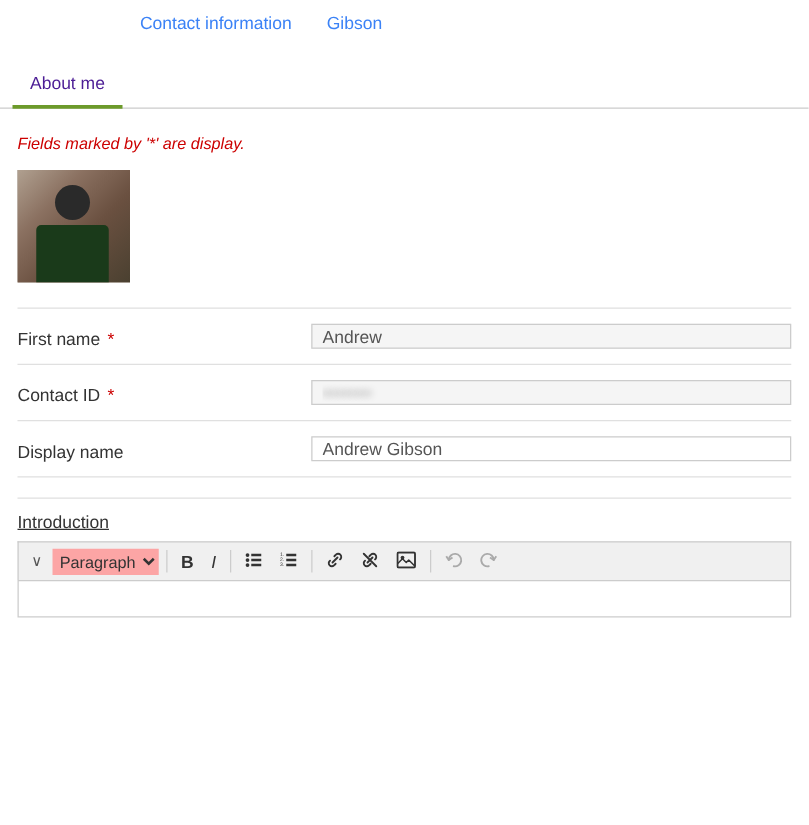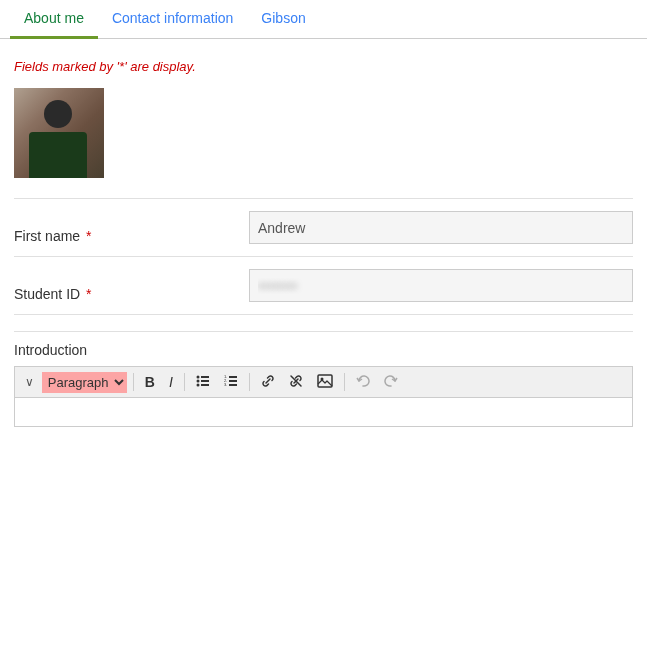--- a/index.html
+++ b/index.html
@@ -21,23 +21,24 @@
     }
     .tab {
       padding: 10px 14px;
       cursor: pointer;
       font-size: 14px;
       color: #3b82f6;
       border-bottom: 3px solid transparent;
       margin-bottom: -1px;
     }
     .tab.active {
-      color: #15803d;
+      color: #4c1d95;
       border-bottom: 3px solid #6c9a2a;
       font-weight: normal;
+      margin-top: 48px;
     }
 
     
     .content {
       padding: 10px 14px;
     }
 
     
     .required-notice {
       color: #c00;
@@ -121,21 +122,21 @@
       font-size: 14px;
       color: #333;
       padding-right: 10px;
     }
     .form-label .required-star {
       color: #c00;
       margin-left: 2px;
     }
     .form-input {
       flex: 1;
-      height: 33px;
+      height: 20px;
       border: 1px solid #ccc;
       background: #f5f5f5;
       padding: 4px 8px;
       font-size: 14px;
       color: #555;
       outline: none;
     }
     .form-input.blurred {
       color: transparent;
       text-shadow: 0 0 6px #aaa;
@@ -143,20 +144,21 @@
 
     
     .intro-section {
       border-top: 1px solid #e0e0e0;
       padding-top: 10px;
     }
     .intro-label {
       font-size: 14px;
       color: #333;
       margin-bottom: 8px;
+      text-decoration: underline;
     }
 
     
     .editor-toolbar {
       display: flex;
       align-items: center;
       background: #f0f0f0;
       border: 1px solid #ccc;
       border-bottom: none;
       padding: 4px 6px;
@@ -230,25 +232,31 @@
     <div class="form-row">
       <div class="form-label">
         <span>First name</span><span class="required-star"> *</span>
       </div>
       <input class="form-input" type="text" value="Andrew" style="">
     </div>
 
 
     <div class="form-row">
       <div class="form-label">
-        <span>Student ID</span><span class="required-star"> *</span>
+        <span>Contact ID</span><span class="required-star"> *</span>
       </div>
       <input class="form-input blurred" type="text" value="••••••••" style="">
     </div>
 
+    <div class="form-row">
+      <div class="form-label">
+        <span>Display name</span>
+      </div>
+      <input class="form-input" type="text" value="Andrew Gibson" style="background: rgb(255, 255, 255);">
+    </div>
 
   </div>
 
   <div class="intro-section" style="margin-top:16px;">
     <div class="intro-label">Introduction</div>
 
     <div class="editor-toolbar">
       <button class="toolbar-expand">∨</button>
       <div class="toolbar-select-wrap">
         <select class="toolbar-select">

